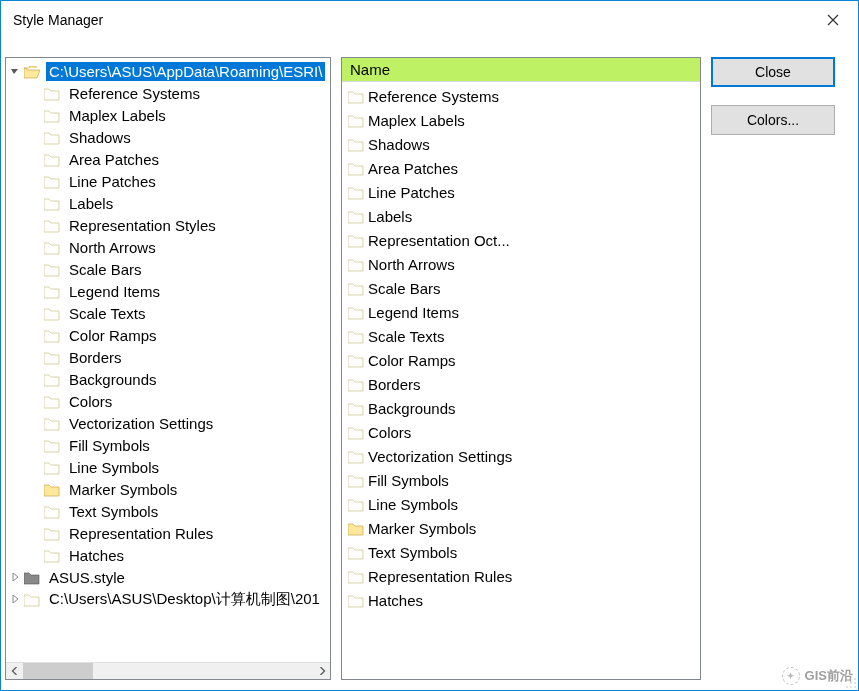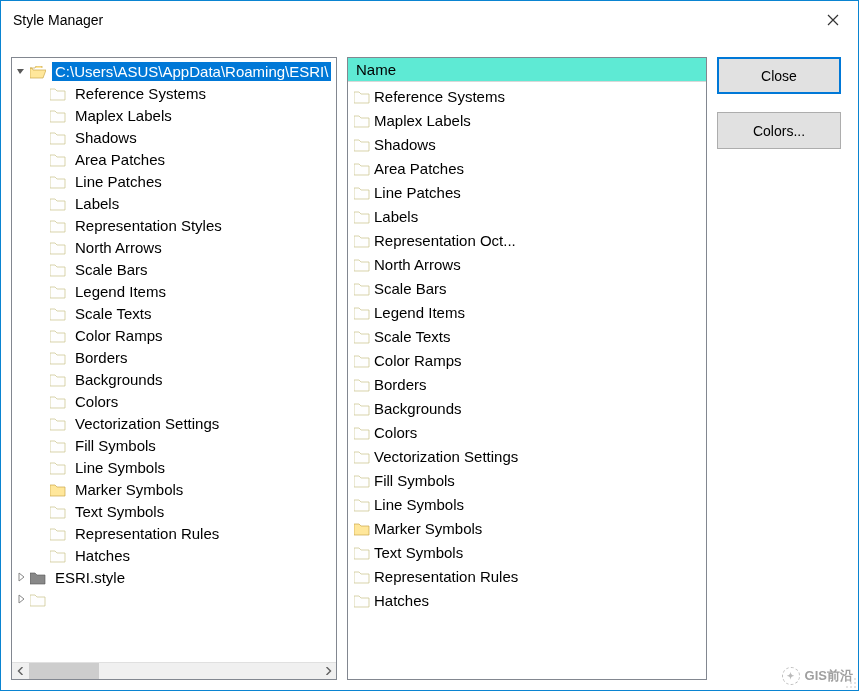--- a/index.html
+++ b/index.html
@@ -35,21 +35,21 @@
       height: 38px;
       display: flex;
       align-items: center;
       justify-content: center;
       cursor: pointer;
       font-size: 15px;
       color: #333;
     }
     .content {
       flex: 1;
-      padding: 18px 14px 10px 10px;
+      padding: 18px 14px 10px 4px;
       display: flex;
       gap: 10px;
       overflow: hidden;
       text-align: right;
     }
     .tree-panel {
       width: 326px;
       border: 1px solid #828790;
       background: #fff;
       display: flex;
@@ -129,21 +129,21 @@
       background: #fff;
       overflow: hidden;
     }
     .list-header {
       height: 24px;
       border-bottom: 1px solid #d8d8d8;
       display: flex;
       align-items: center;
       padding-left: 8px;
       font-size: 15px;
-      background: #5eead4;
+      background: #bef264;
     }
     .list-body {
       padding: 2px 0;
     }
     .list-row {
       height: 24px;
       display: flex;
       align-items: center;
       padding-left: 6px;
       font-size: 15px;
@@ -156,21 +156,21 @@
       display: inline-block;
       flex-shrink: 0;
     }
     .buttons-panel {
       width: 124px;
       display: flex;
       flex-direction: column;
       gap: 18px;
     }
     .btn {
-      height: 37px;
+      height: 30px;
       border: 1px solid #adadad;
       background: #e1e1e1;
       font-size: 14px;
       cursor: pointer;
       display: flex;
       align-items: center;
       justify-content: center;
     }
     .btn.primary {
       border: 2px solid #0078d7;
@@ -411,32 +411,33 @@
           <div class="tree-row">
             <span class="indent" style="width: 0px;"></span>
             <span class="toggle">
               <svg width="10" height="10" viewBox="0 0 10 10">
                 <path d="M3 1 L3 9 L8 5 Z" fill="none" stroke="#888" stroke-width="1"></path>
               </svg>
             </span>
             <span class="folder-icon"><svg width="16" height="13" viewBox="0 0 16 13">
                 <path d="M0 2 L0 12 L15 12 L15 3 L7 3 L5 1 L0 1 Z" fill="#888" stroke="#555" stroke-width="0.6"></path>
               </svg></span>
-            <span class="label">ESRI.style</span>
+            <span class="label">ASUS.style</span>
           </div>
           <div class="tree-row">
             <span class="indent" style="width: 0px;"></span>
             <span class="toggle">
               <svg width="10" height="10" viewBox="0 0 10 10">
                 <path d="M3 1 L3 9 L8 5 Z" fill="none" stroke="#888" stroke-width="1"></path>
               </svg>
             </span>
             <span class="folder-icon"><svg width="16" height="13" viewBox="0 0 16 13">
                 <path d="M0 2 L0 12 L15 12 L15 3 L7 3 L5 1 L0 1 Z" fill="#fefefe" stroke="#c8c286" stroke-width="0.7"></path>
               </svg></span>
+            <span class="label">C:\Users\ASUS\Desktop\计算机制图\201</span>
           </div>
         </div>
       <div class="scrollbar-h">
         <div class="arrow">
           <svg width="8" height="8" viewBox="0 0 8 8">
               <path d="M5.5 0 L1.5 4 L5.5 8" stroke="#606060" stroke-width="1.4" fill="none"></path>
             </svg>
         </div>
         <div class="track">
           <div class="thumb"></div>

